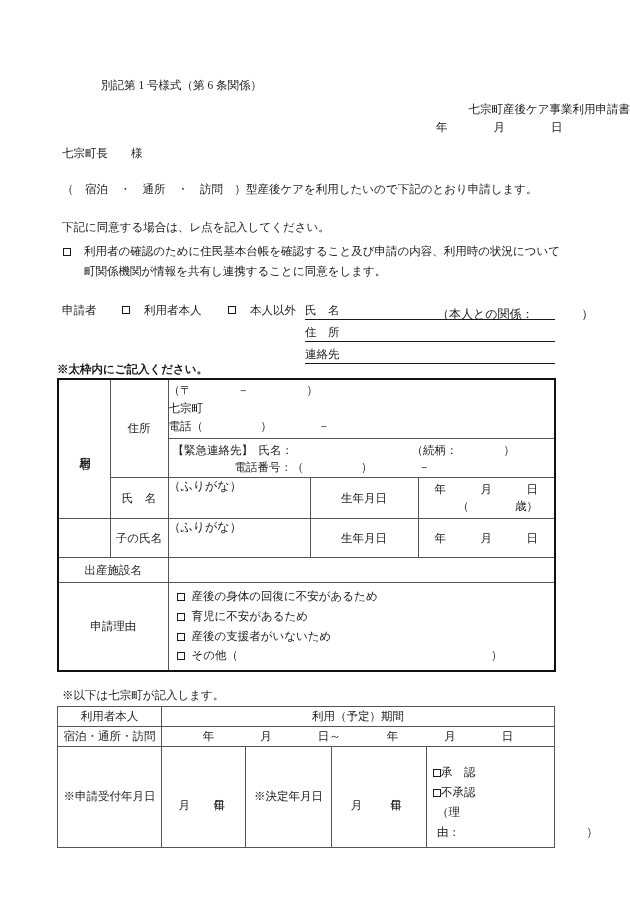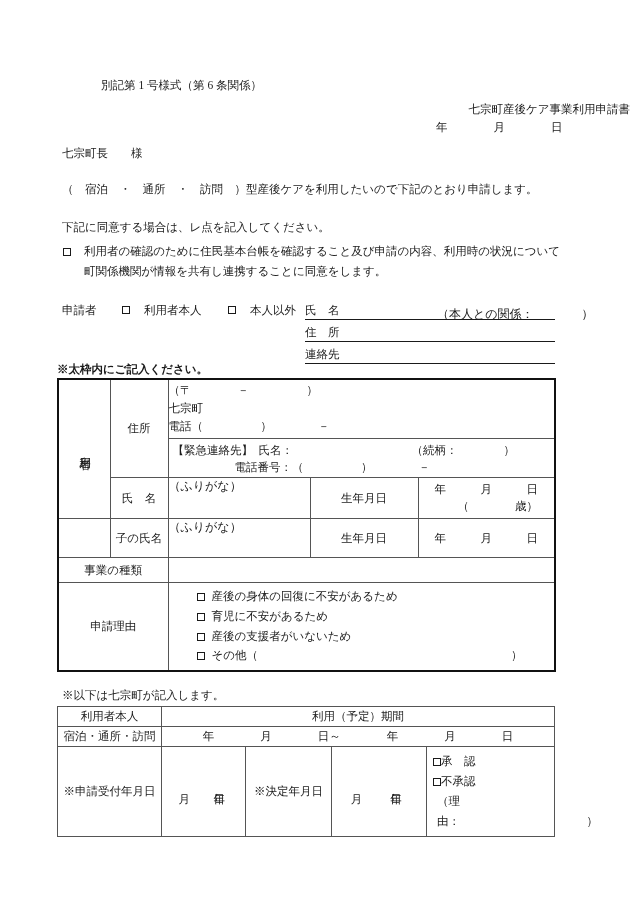--- a/index.html
+++ b/index.html
@@ -58,21 +58,21 @@
   .ctr { text-align: center; }
   .pad { padding: 2px 6px; }
   .vlabel {
     writing-mode: vertical-rl;
     text-orientation: upright;
     letter-spacing: 1px;
     margin: 0 auto;
     line-height: 1;
   }
   .cell-lines > div { line-height: 1.55; }
-  .reason-row { line-height: 1.72; padding-left: 28px; }
+  .reason-row { line-height: 1.72; padding-left: 8px; }
   .reason-row span.lbl { margin-left: 7px; }
   .stackdate {
     position: relative;
     height: 100%;
     width: 100%;
   }
   .stackdate .y { position: absolute; left: 62%; top: 16%; }
   .stackdate .m { position: absolute; left: 20%; top: 52%; }
   .stackdate .d { position: absolute; left: 62%; top: 52%; }
 </style>
@@ -165,21 +165,21 @@
         <td style="border-top:none; border-bottom:1px solid #555;"></td>
         <td class="ctr" style="height:38px;">子の氏名</td>
         <td class="pad" style="vertical-align:top;">
           <span class="sm">（ふりがな）</span>
         </td>
         <td class="ctr">生年月日</td>
         <td class="ctr">年　　　月　　　日</td>
       </tr>
 
       <tr>
-        <td colspan="2" class="ctr" style="height:24px;">事業の種類</td>
+        <td colspan="2" class="ctr" style="height:24px;">出産施設名</td>
         <td colspan="3" class="pad"></td>
       </tr>
 
       <tr>
         <td colspan="2" class="ctr" style="height:72px;margin-left:20px;">申請理由</td>
         <td colspan="3" style="padding:4px 0;">
           <div class="reason-row">
             <span class="cb"></span><span class="lbl">産後の身体の回復に不安があるため</span>
           </div>
           <div class="reason-row">
@@ -226,21 +226,21 @@
         </td>
         <td class="ctr">※決定年月日</td>
         <td>
           <div class="stackdate">
             <span class="y">年</span>
             <span class="m">月</span>
             <span class="d">日</span>
           </div>
         </td>
         <td style="padding:4px 6px; vertical-align:top;">
-          <div style="line-height:1.75;">
+          <div style="line-height:1.75;margin-top:11px;">
             <span class="cb"></span><span>承　認</span>
           </div>
           <div style="line-height:1.75;">
             <span class="cb"></span><span>不承認</span>
           </div>
           <div style="line-height:1.75; padding-left:4px;">（理由：　　　　　　　　　　　）</div>
         </td>
       </tr>
     </tbody>
   </table>

